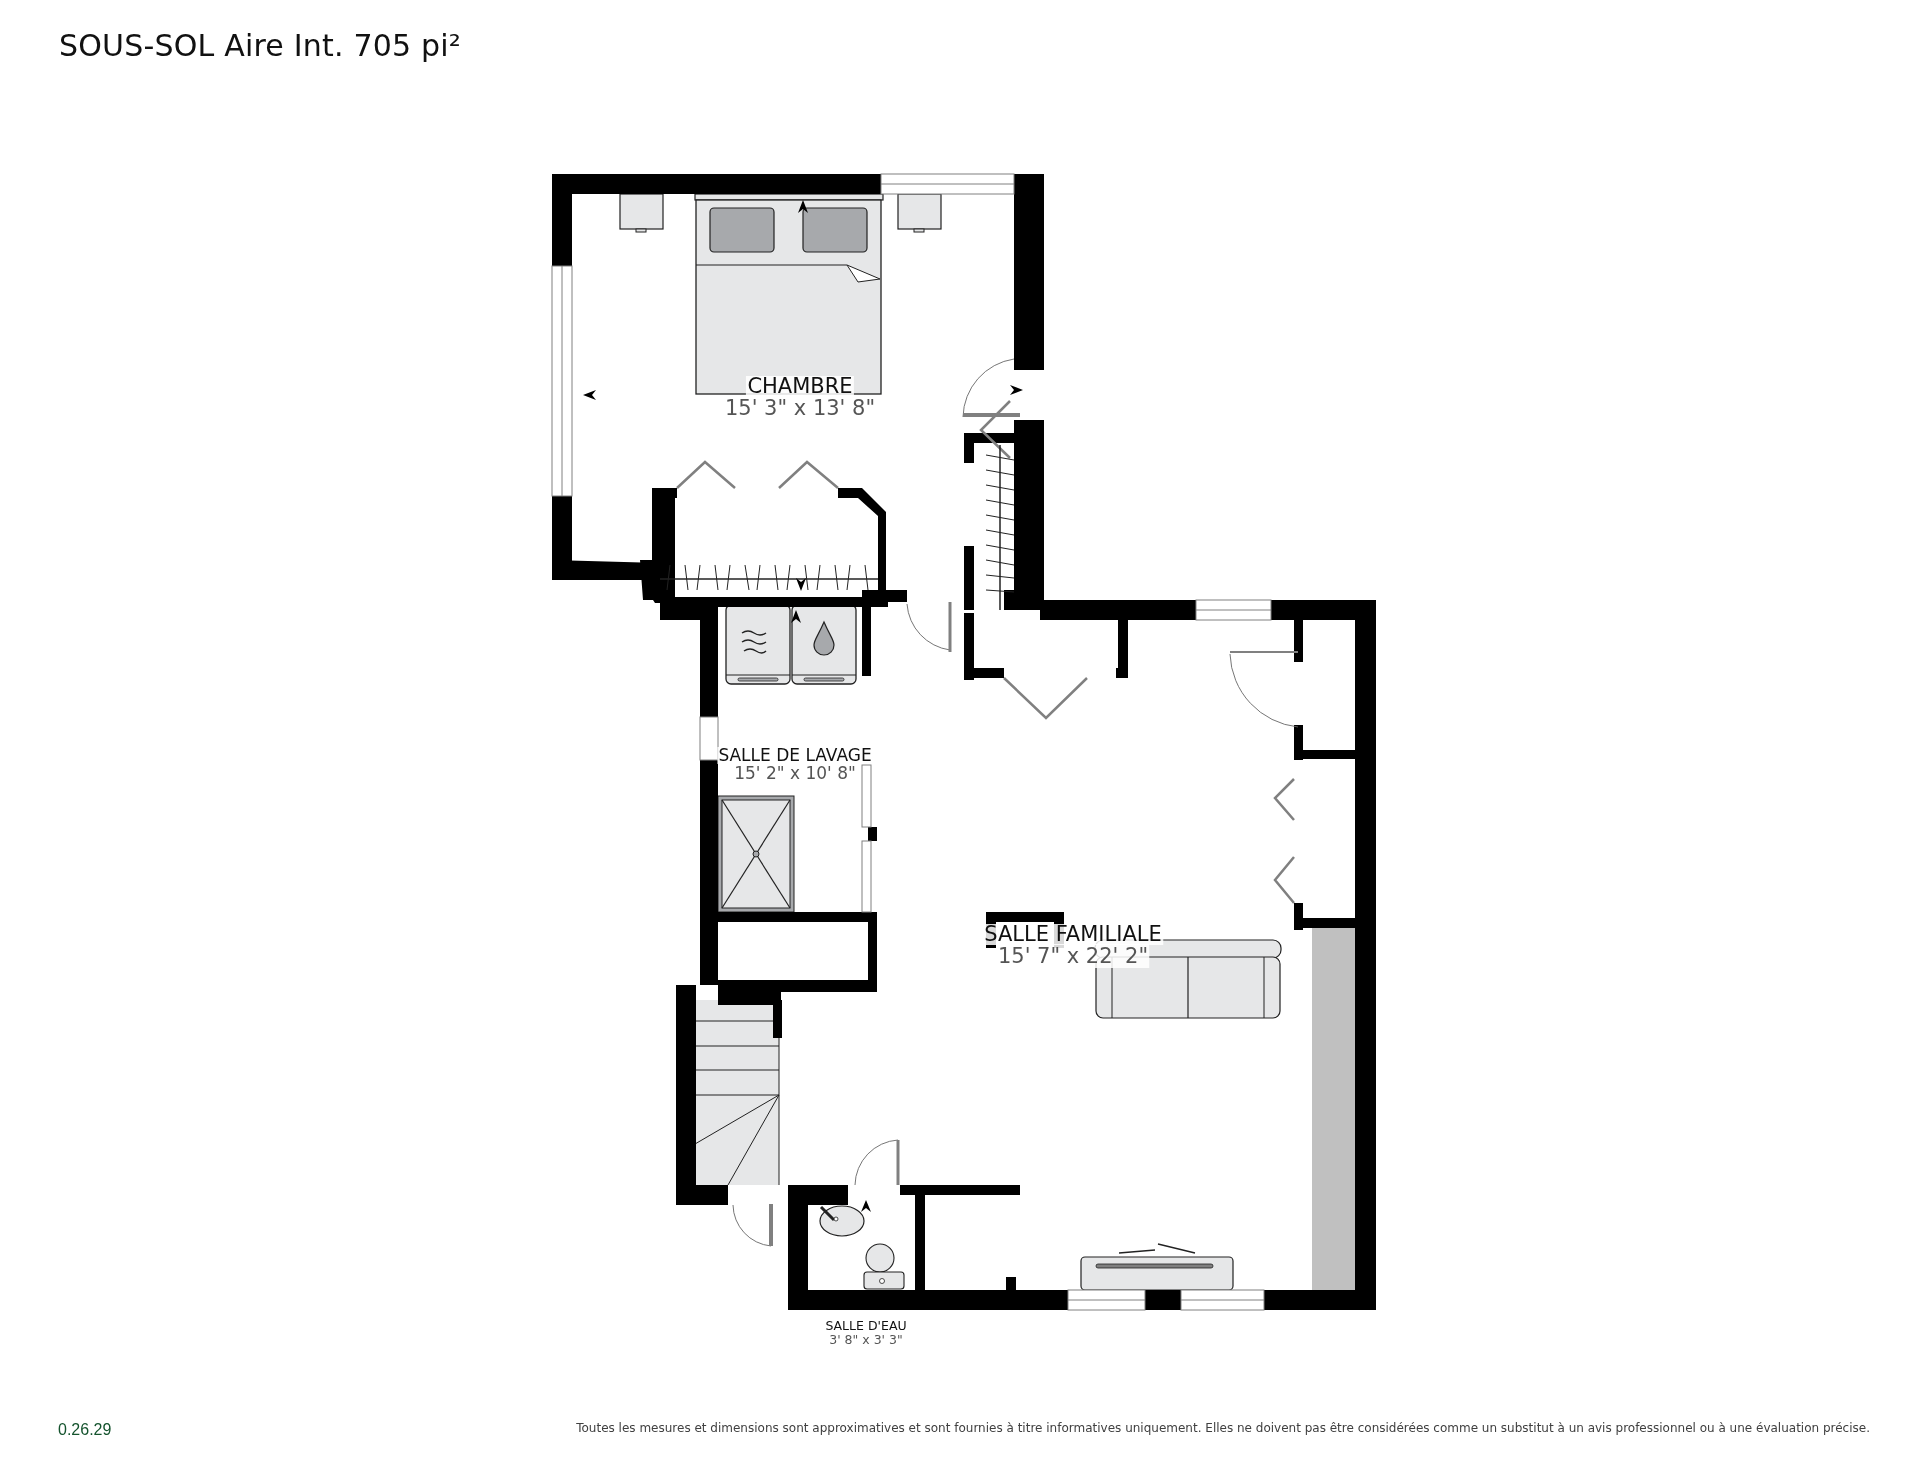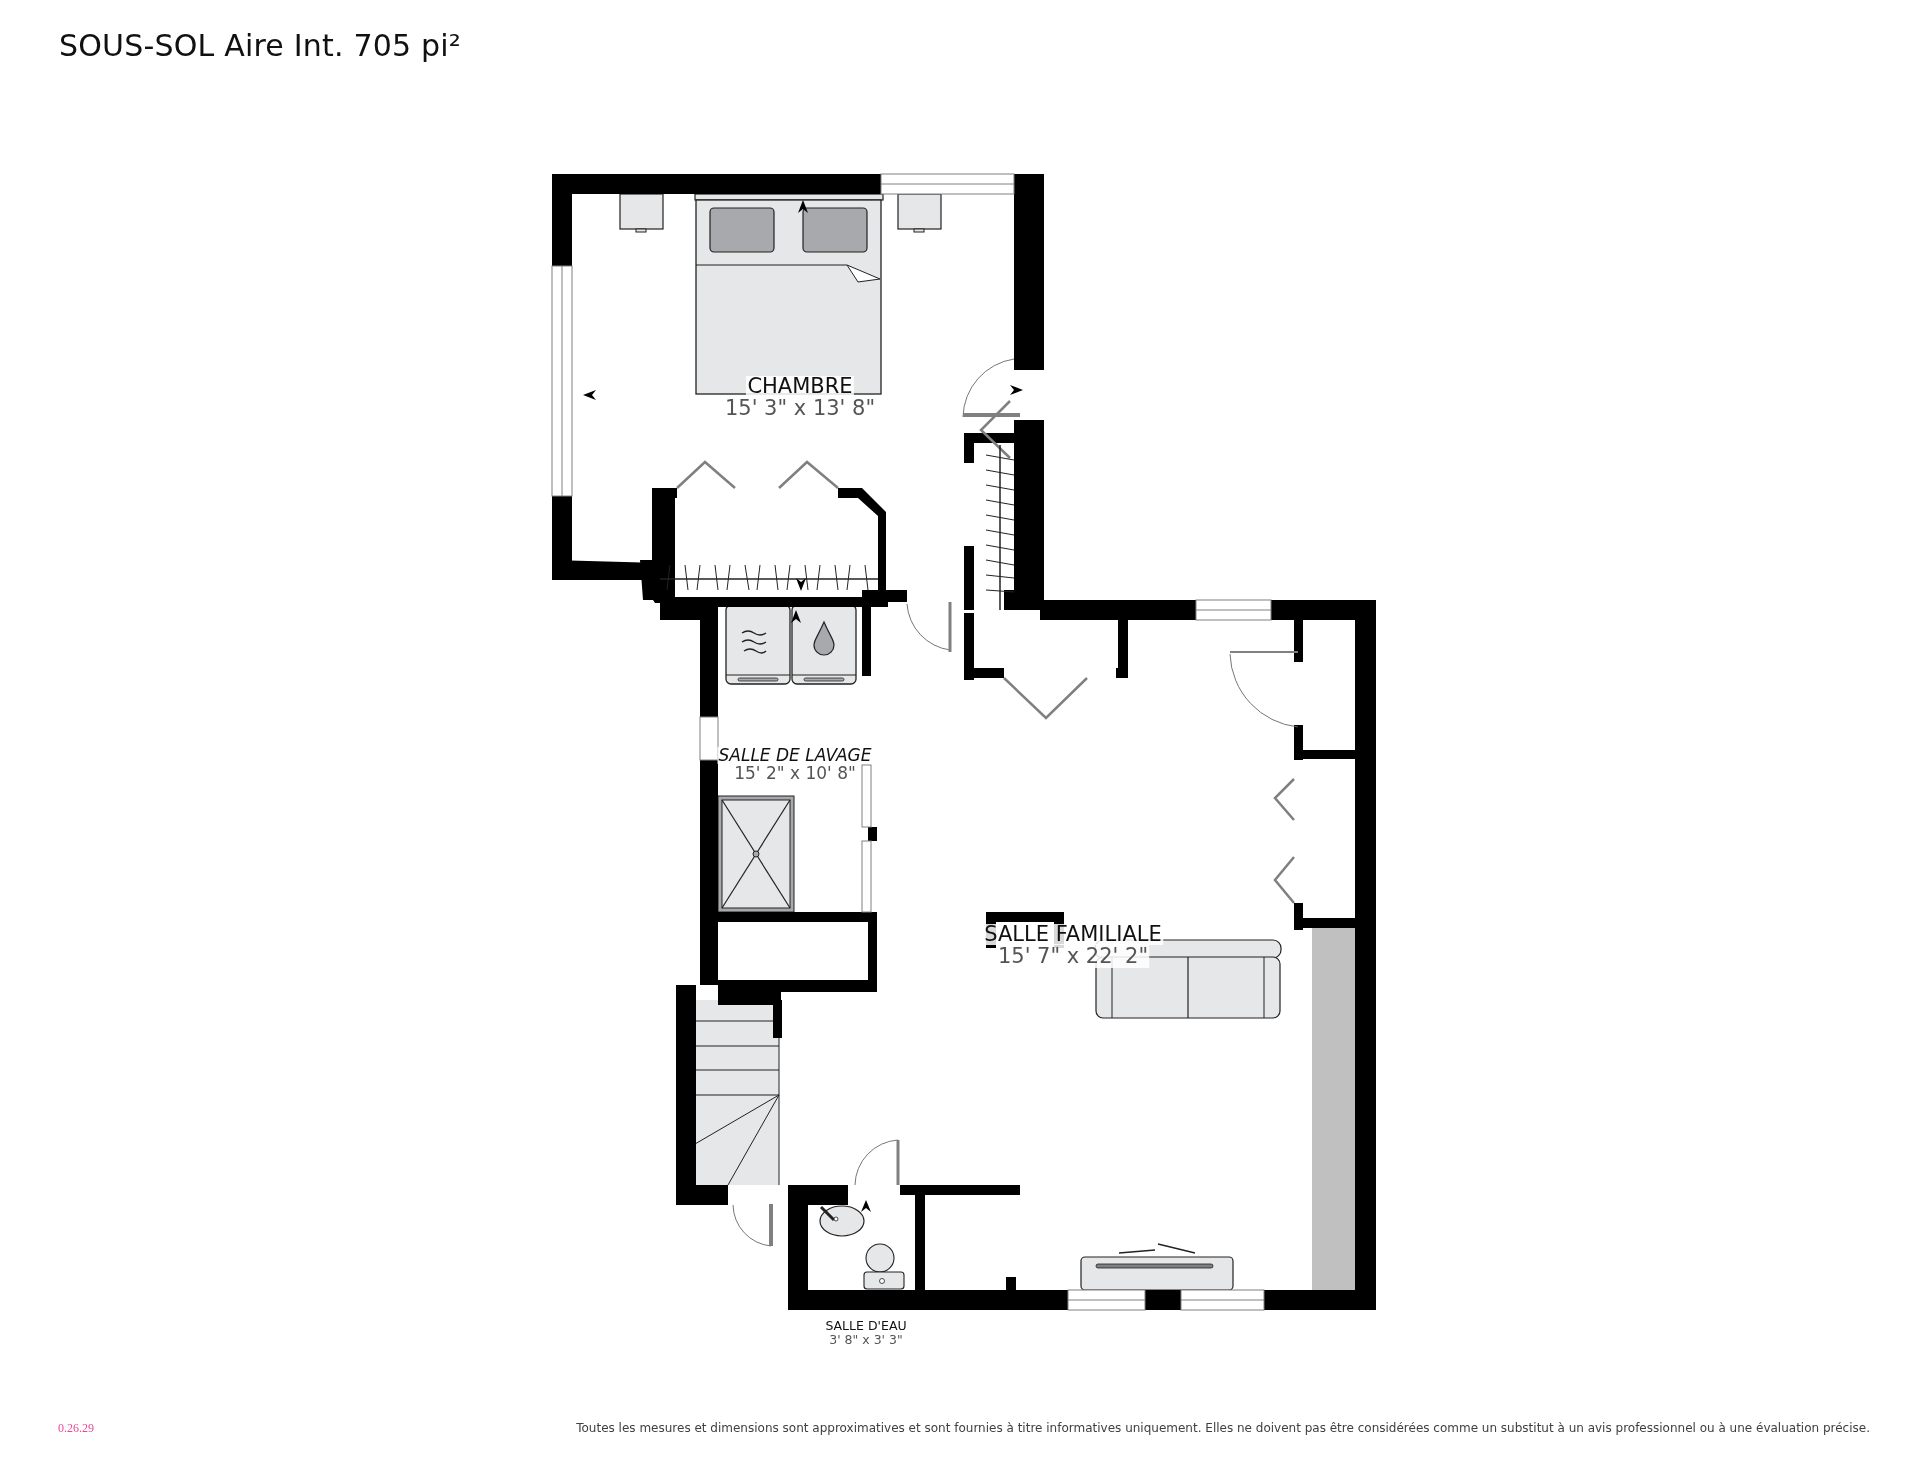--- a/index.html
+++ b/index.html
@@ -1,27 +1,27 @@
 <!DOCTYPE html>
 <html><head>
 <meta charset="utf-8">
 <style>
   html, body { margin: 0; padding: 0; background: #ffffff; }
   body { width: 1920px; height: 1483px; position: relative; overflow: hidden; font-family: "DejaVu Sans", sans-serif; }
   .page-title { position: absolute; left: 59px; top: 28px; font-size: 30px; color: #111; font-family: "DejaVu Sans", sans-serif; letter-spacing: 0.2px; }
-  .version { position: absolute; left: 58px; top: 1421px; font-size: 12px; color: #ec4899; font-family: Liberation Serif, serif; }
+  .version { position: absolute; left: 58px; top: 1421px; font-size: 16px; color: #14532d; font-family: Liberation Sans, sans-serif; }
   .disclaimer { position: absolute; right: 50px; top: 1421px; font-size: 12px; color: #404040; font-family: "DejaVu Sans", sans-serif; text-align: right; white-space: nowrap; }
   svg.plan { position: absolute; left: 0; top: 0; }
   .room-label { position: absolute; text-align: center; transform: translateX(-50%); white-space: nowrap; line-height: 1; }
   .room-name { display: inline-block; background: rgba(255,255,255,0.85); color: #111; font-family: "DejaVu Sans", sans-serif; padding: 0 1px; text-align: center; }
   .room-dim { display: block; color: #555; font-family: "DejaVu Sans", sans-serif; margin-top: 1px; }
   .room-dim span { background: rgba(255,255,255,0.85); padding: 0 1px; }
   .lg .room-name { font-size: 21px; }
   .lg .room-dim { font-size: 21px; }
-  .md .room-name { font-size: 17px; font-style: italic; }
+  .md .room-name { font-size: 17px; }
   .md .room-dim { font-size: 17px; }
   .sm .room-name { font-size: 12.5px; }
   .sm .room-dim { font-size: 12.5px; }
 </style>
 </head>
 <body>
 
 <div class="page-title">SOUS-SOL Aire Int. 705 pi²</div>
 
 <svg class="plan" width="1920" height="1483" viewBox="0 0 1920 1483" xmlns="http://www.w3.org/2000/svg">

